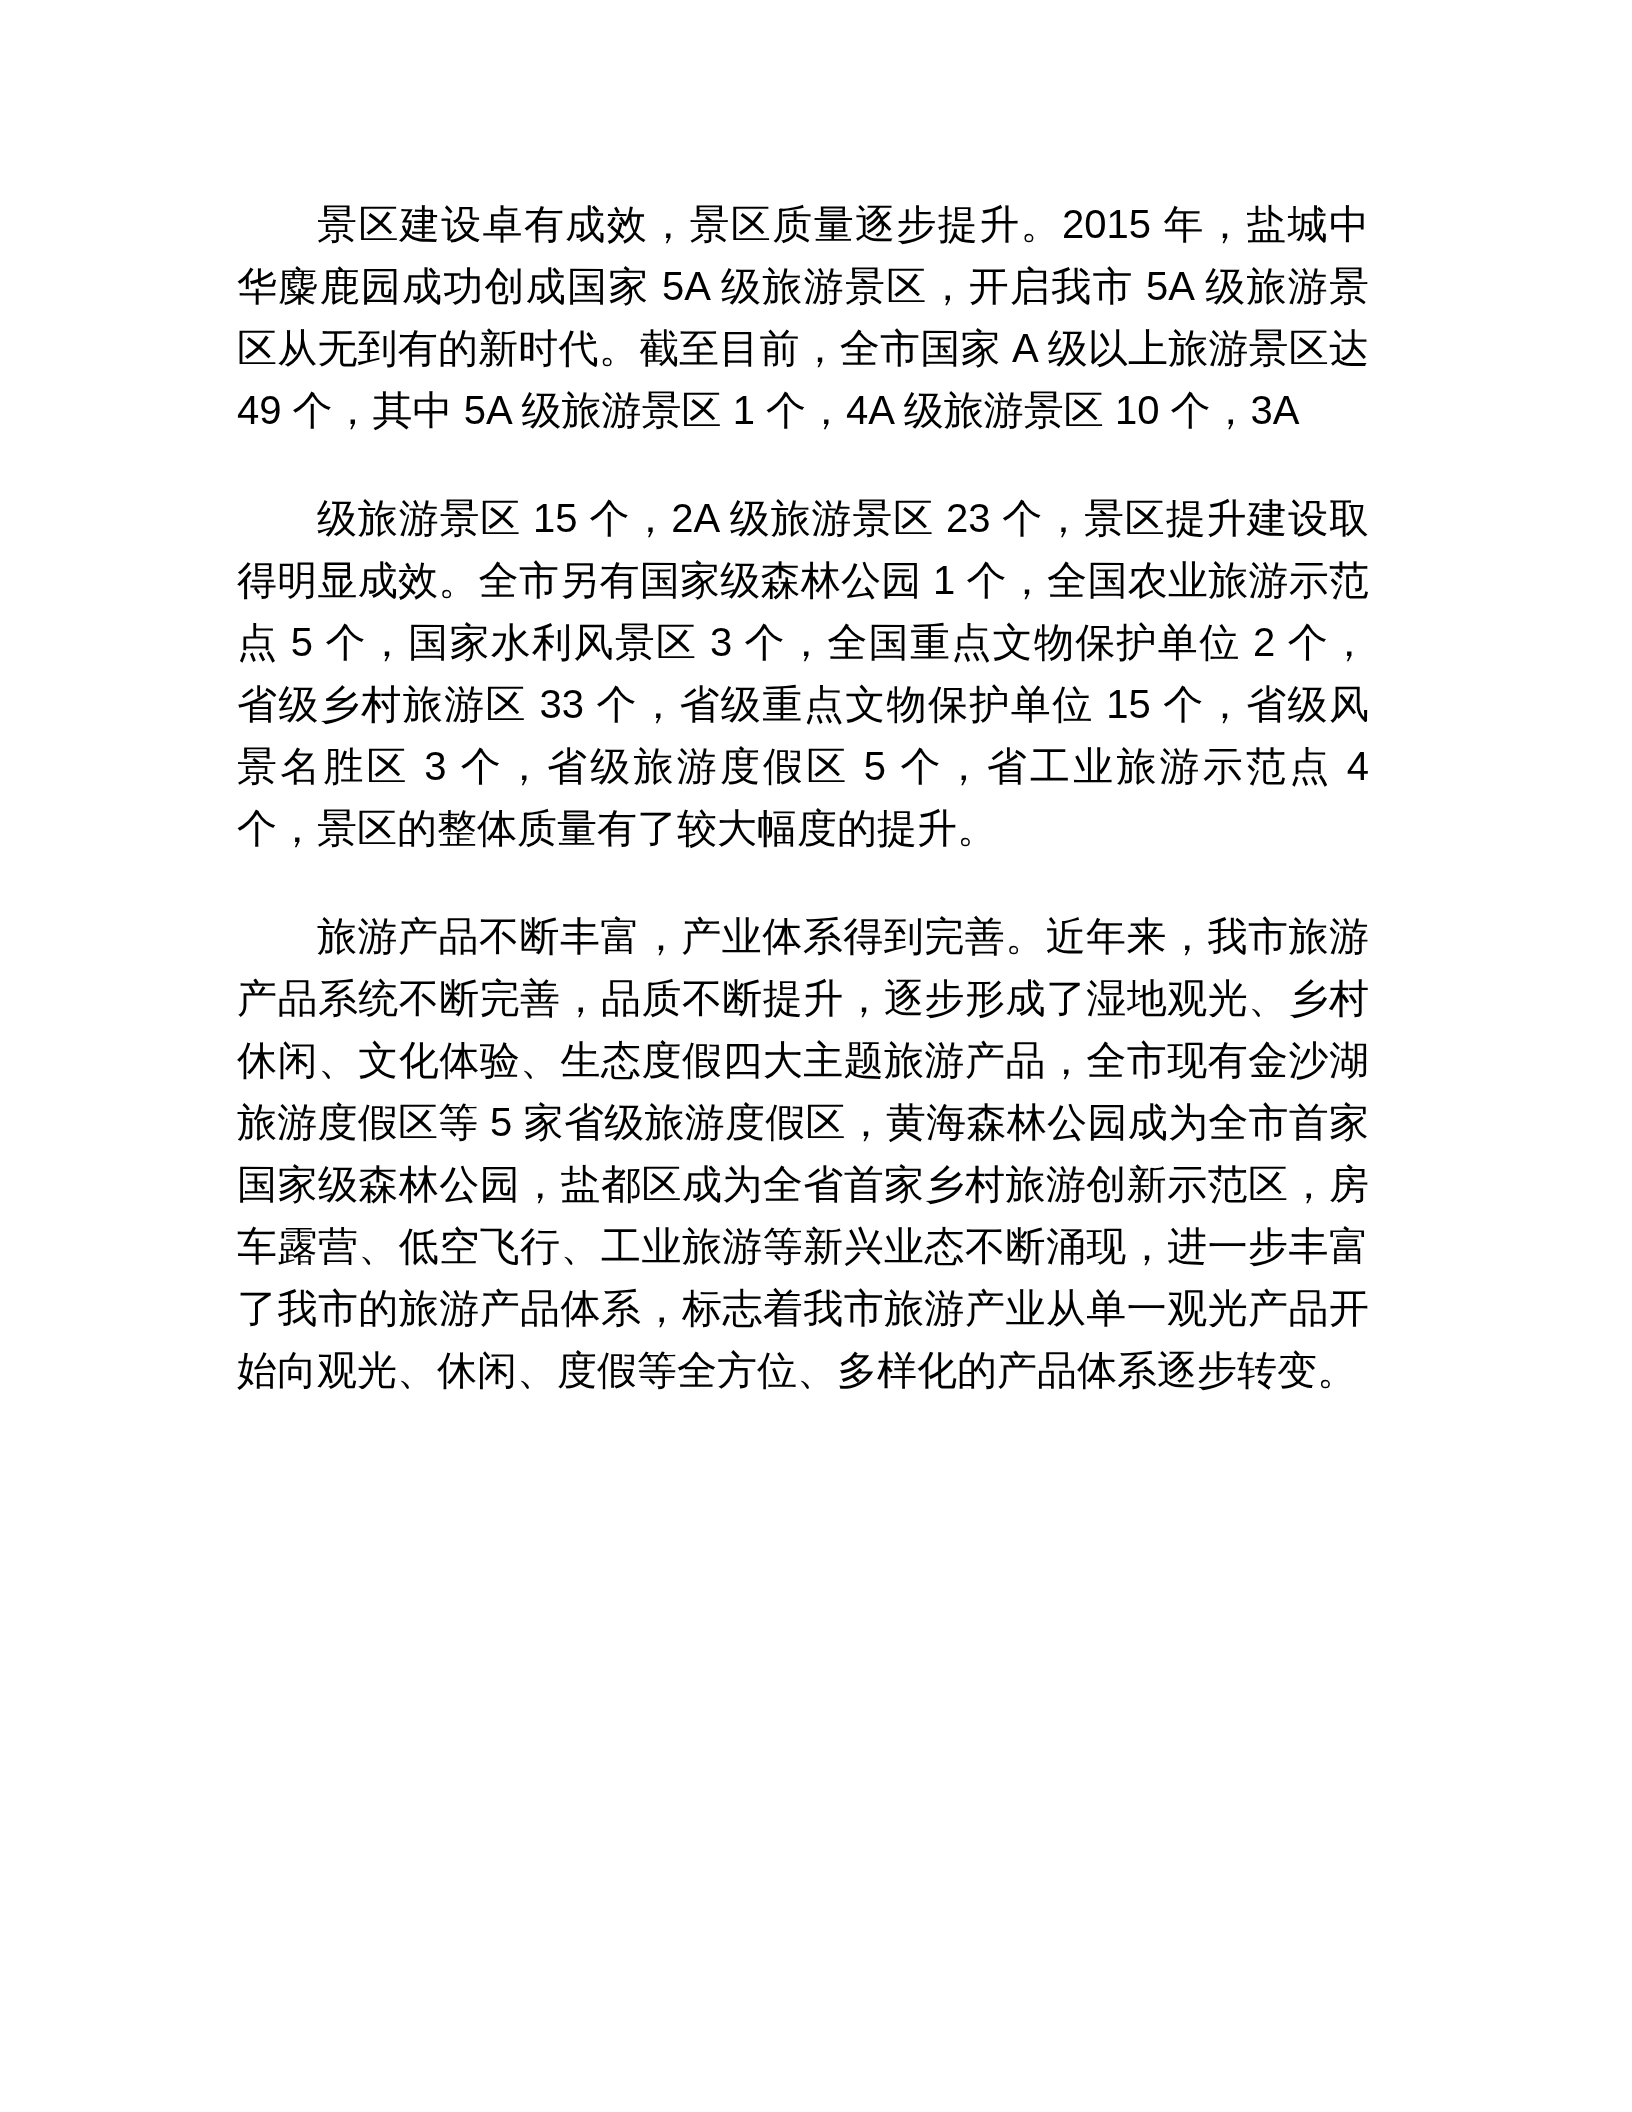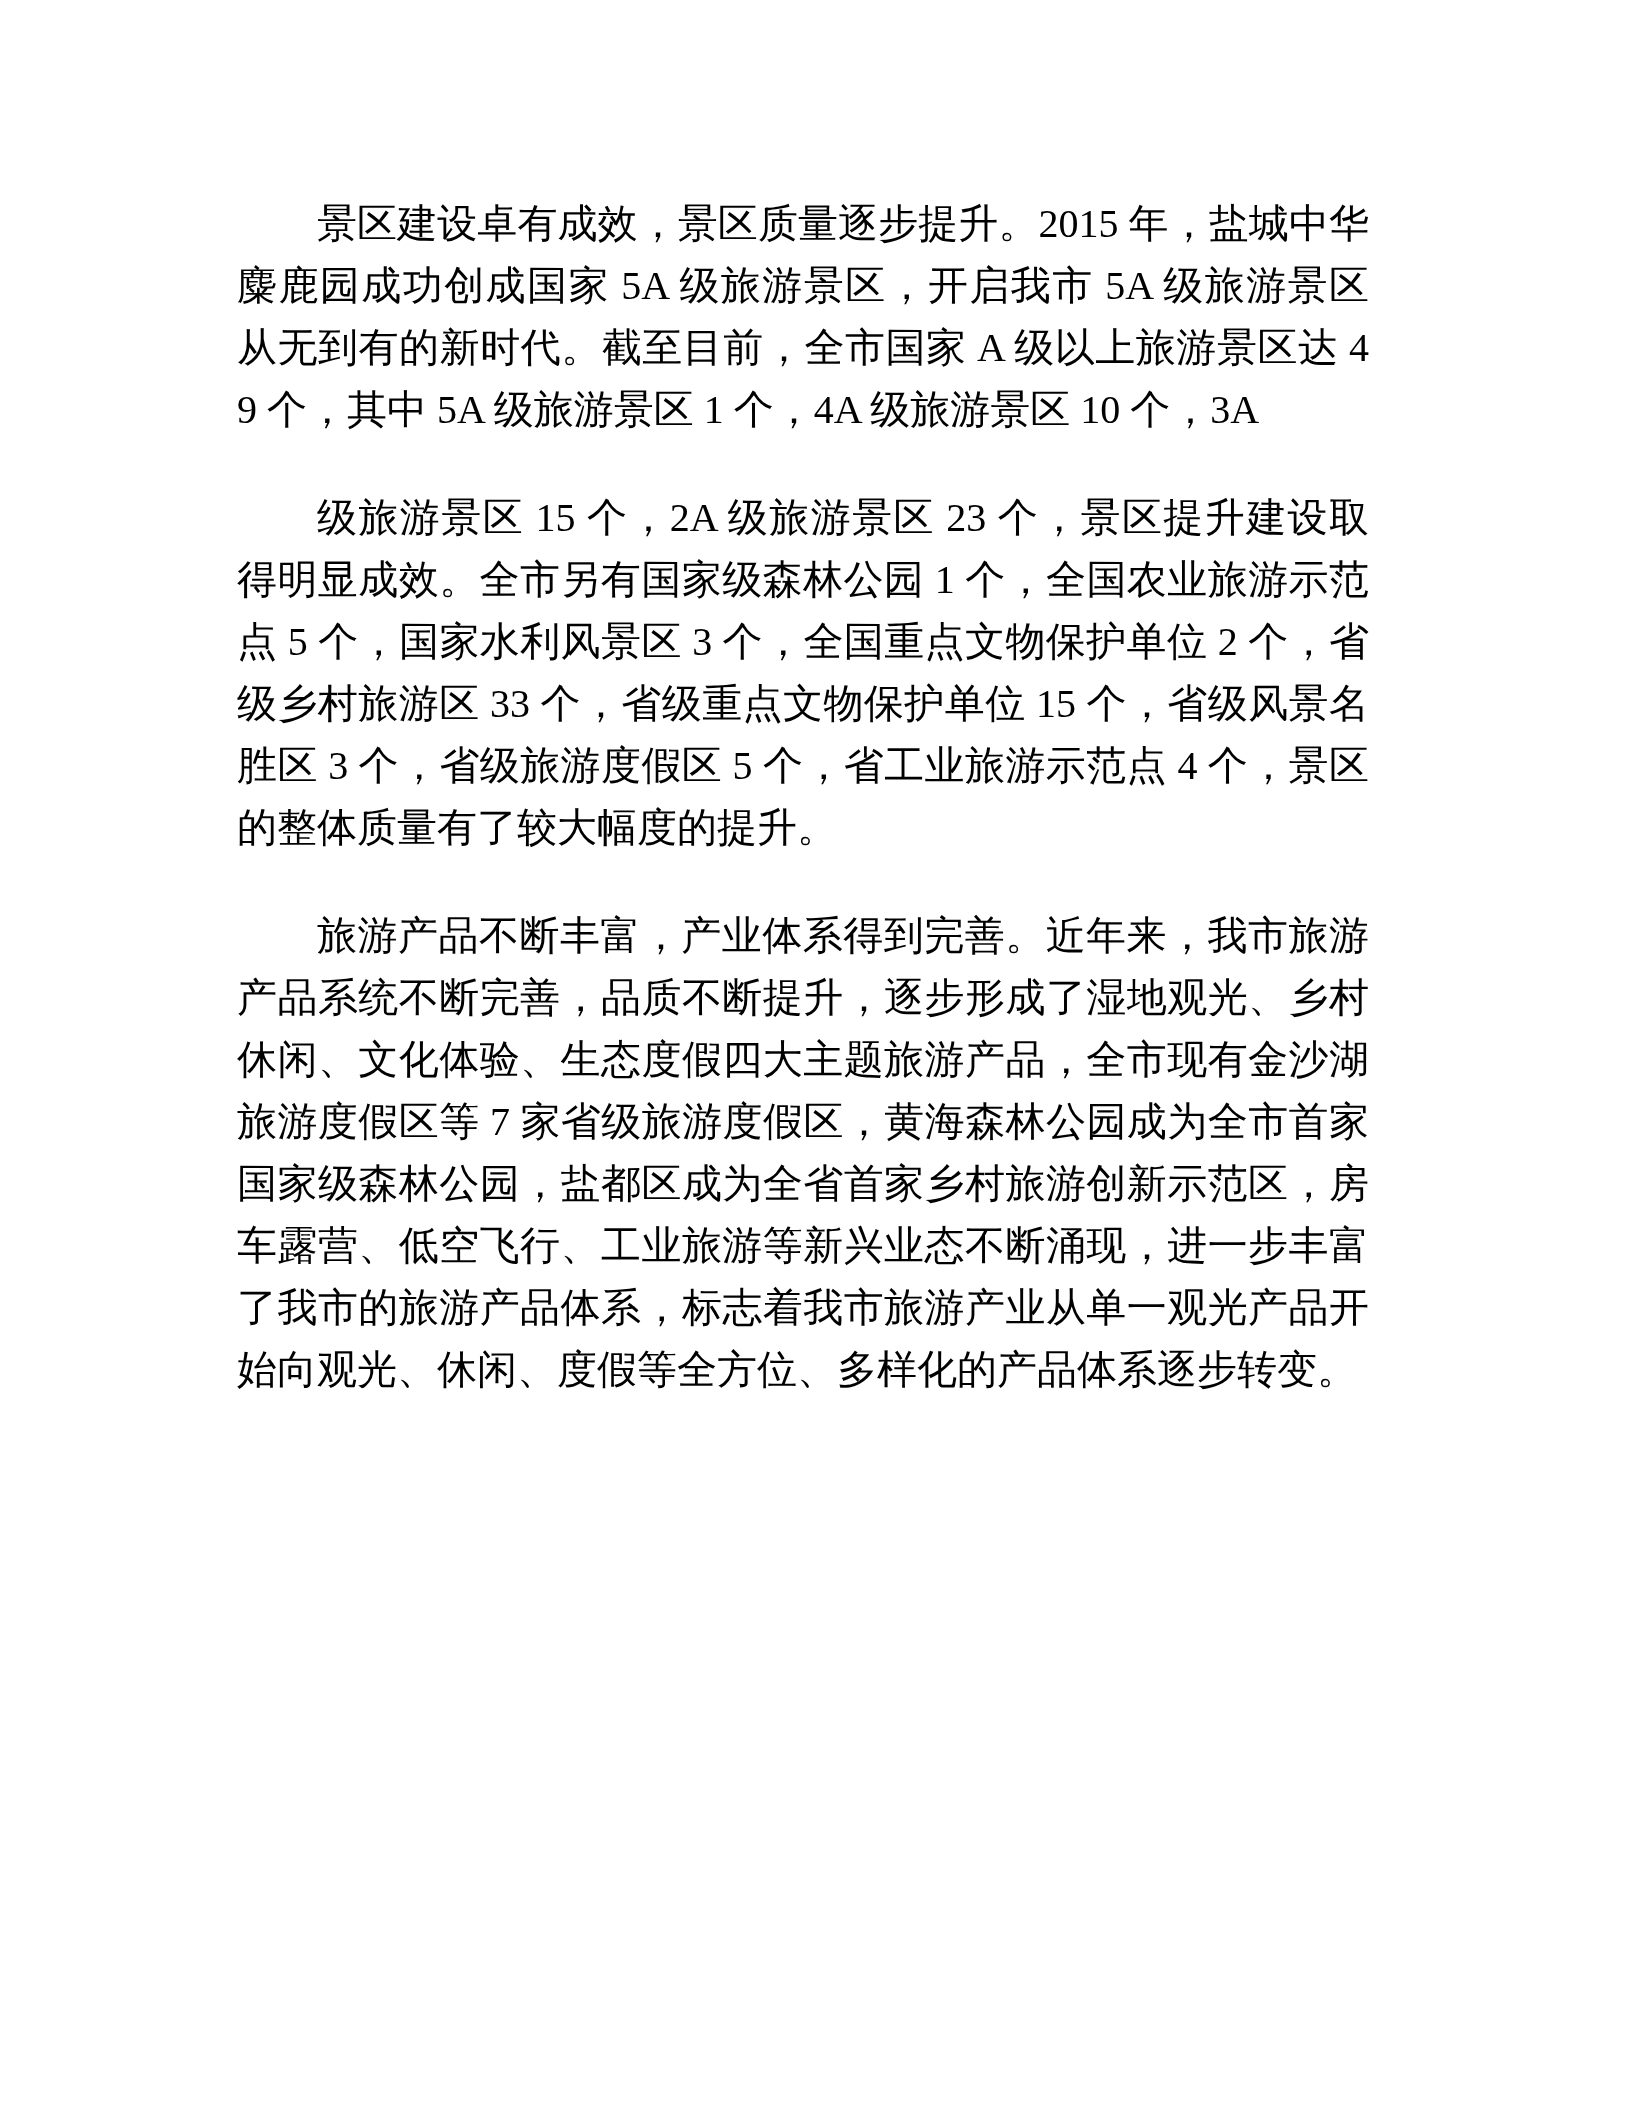--- a/index.html
+++ b/index.html
@@ -13,34 +13,34 @@
     height: 2112px;
     background: #ffffff;
     overflow: hidden;
   }
   .content {
     position: absolute;
     left: 237px;
     top: 193px;
     width: 1132px;
     color: #000000;
-    font-family: Liberation Serif, serif;
+    font-family: Liberation Sans, sans-serif;
     font-size: 40px;
     line-height: 62px;
     text-align: justify;
     text-justify: inter-character;
   }
   .para {
     margin: 0 0 46px 0;
     text-indent: 2em;
     word-break: break-all;
   }
 </style>
 </head>
 <body>
 
 <div class="page">
   <div class="content">
     <p class="para">景区建设卓有成效，景区质量逐步提升。2015 年，盐城中华麋鹿园成功创成国家 5A 级旅游景区，开启我市 5A 级旅游景区从无到有的新时代。截至目前，全市国家 A 级以上旅游景区达 49 个，其中 5A 级旅游景区 1 个，4A 级旅游景区 10 个，3A</p>
     <p class="para">级旅游景区 15 个，2A 级旅游景区 23 个，景区提升建设取得明显成效。全市另有国家级森林公园 1 个，全国农业旅游示范点 5 个，国家水利风景区 3 个，全国重点文物保护单位 2 个，省级乡村旅游区 33 个，省级重点文物保护单位 15 个，省级风景名胜区 3 个，省级旅游度假区 5 个，省工业旅游示范点 4 个，景区的整体质量有了较大幅度的提升。</p>
-    <p class="para">旅游产品不断丰富，产业体系得到完善。近年来，我市旅游产品系统不断完善，品质不断提升，逐步形成了湿地观光、乡村休闲、文化体验、生态度假四大主题旅游产品，全市现有金沙湖旅游度假区等 7 家省级旅游度假区，黄海森林公园成为全市首家国家级森林公园，盐都区成为全省首家乡村旅游创新示范区，房车露营、低空飞行、工业旅游等新兴业态不断涌现，进一步丰富了我市的旅游产品体系，标志着我市旅游产业从单一观光产品开始向观光、休闲、度假等全方位、多样化的产品体系逐步转变。</p>
+    <p class="para">旅游产品不断丰富，产业体系得到完善。近年来，我市旅游产品系统不断完善，品质不断提升，逐步形成了湿地观光、乡村休闲、文化体验、生态度假四大主题旅游产品，全市现有金沙湖旅游度假区等 5 家省级旅游度假区，黄海森林公园成为全市首家国家级森林公园，盐都区成为全省首家乡村旅游创新示范区，房车露营、低空飞行、工业旅游等新兴业态不断涌现，进一步丰富了我市的旅游产品体系，标志着我市旅游产业从单一观光产品开始向观光、休闲、度假等全方位、多样化的产品体系逐步转变。</p>
   </div>
 </div>
 
 </body></html>

